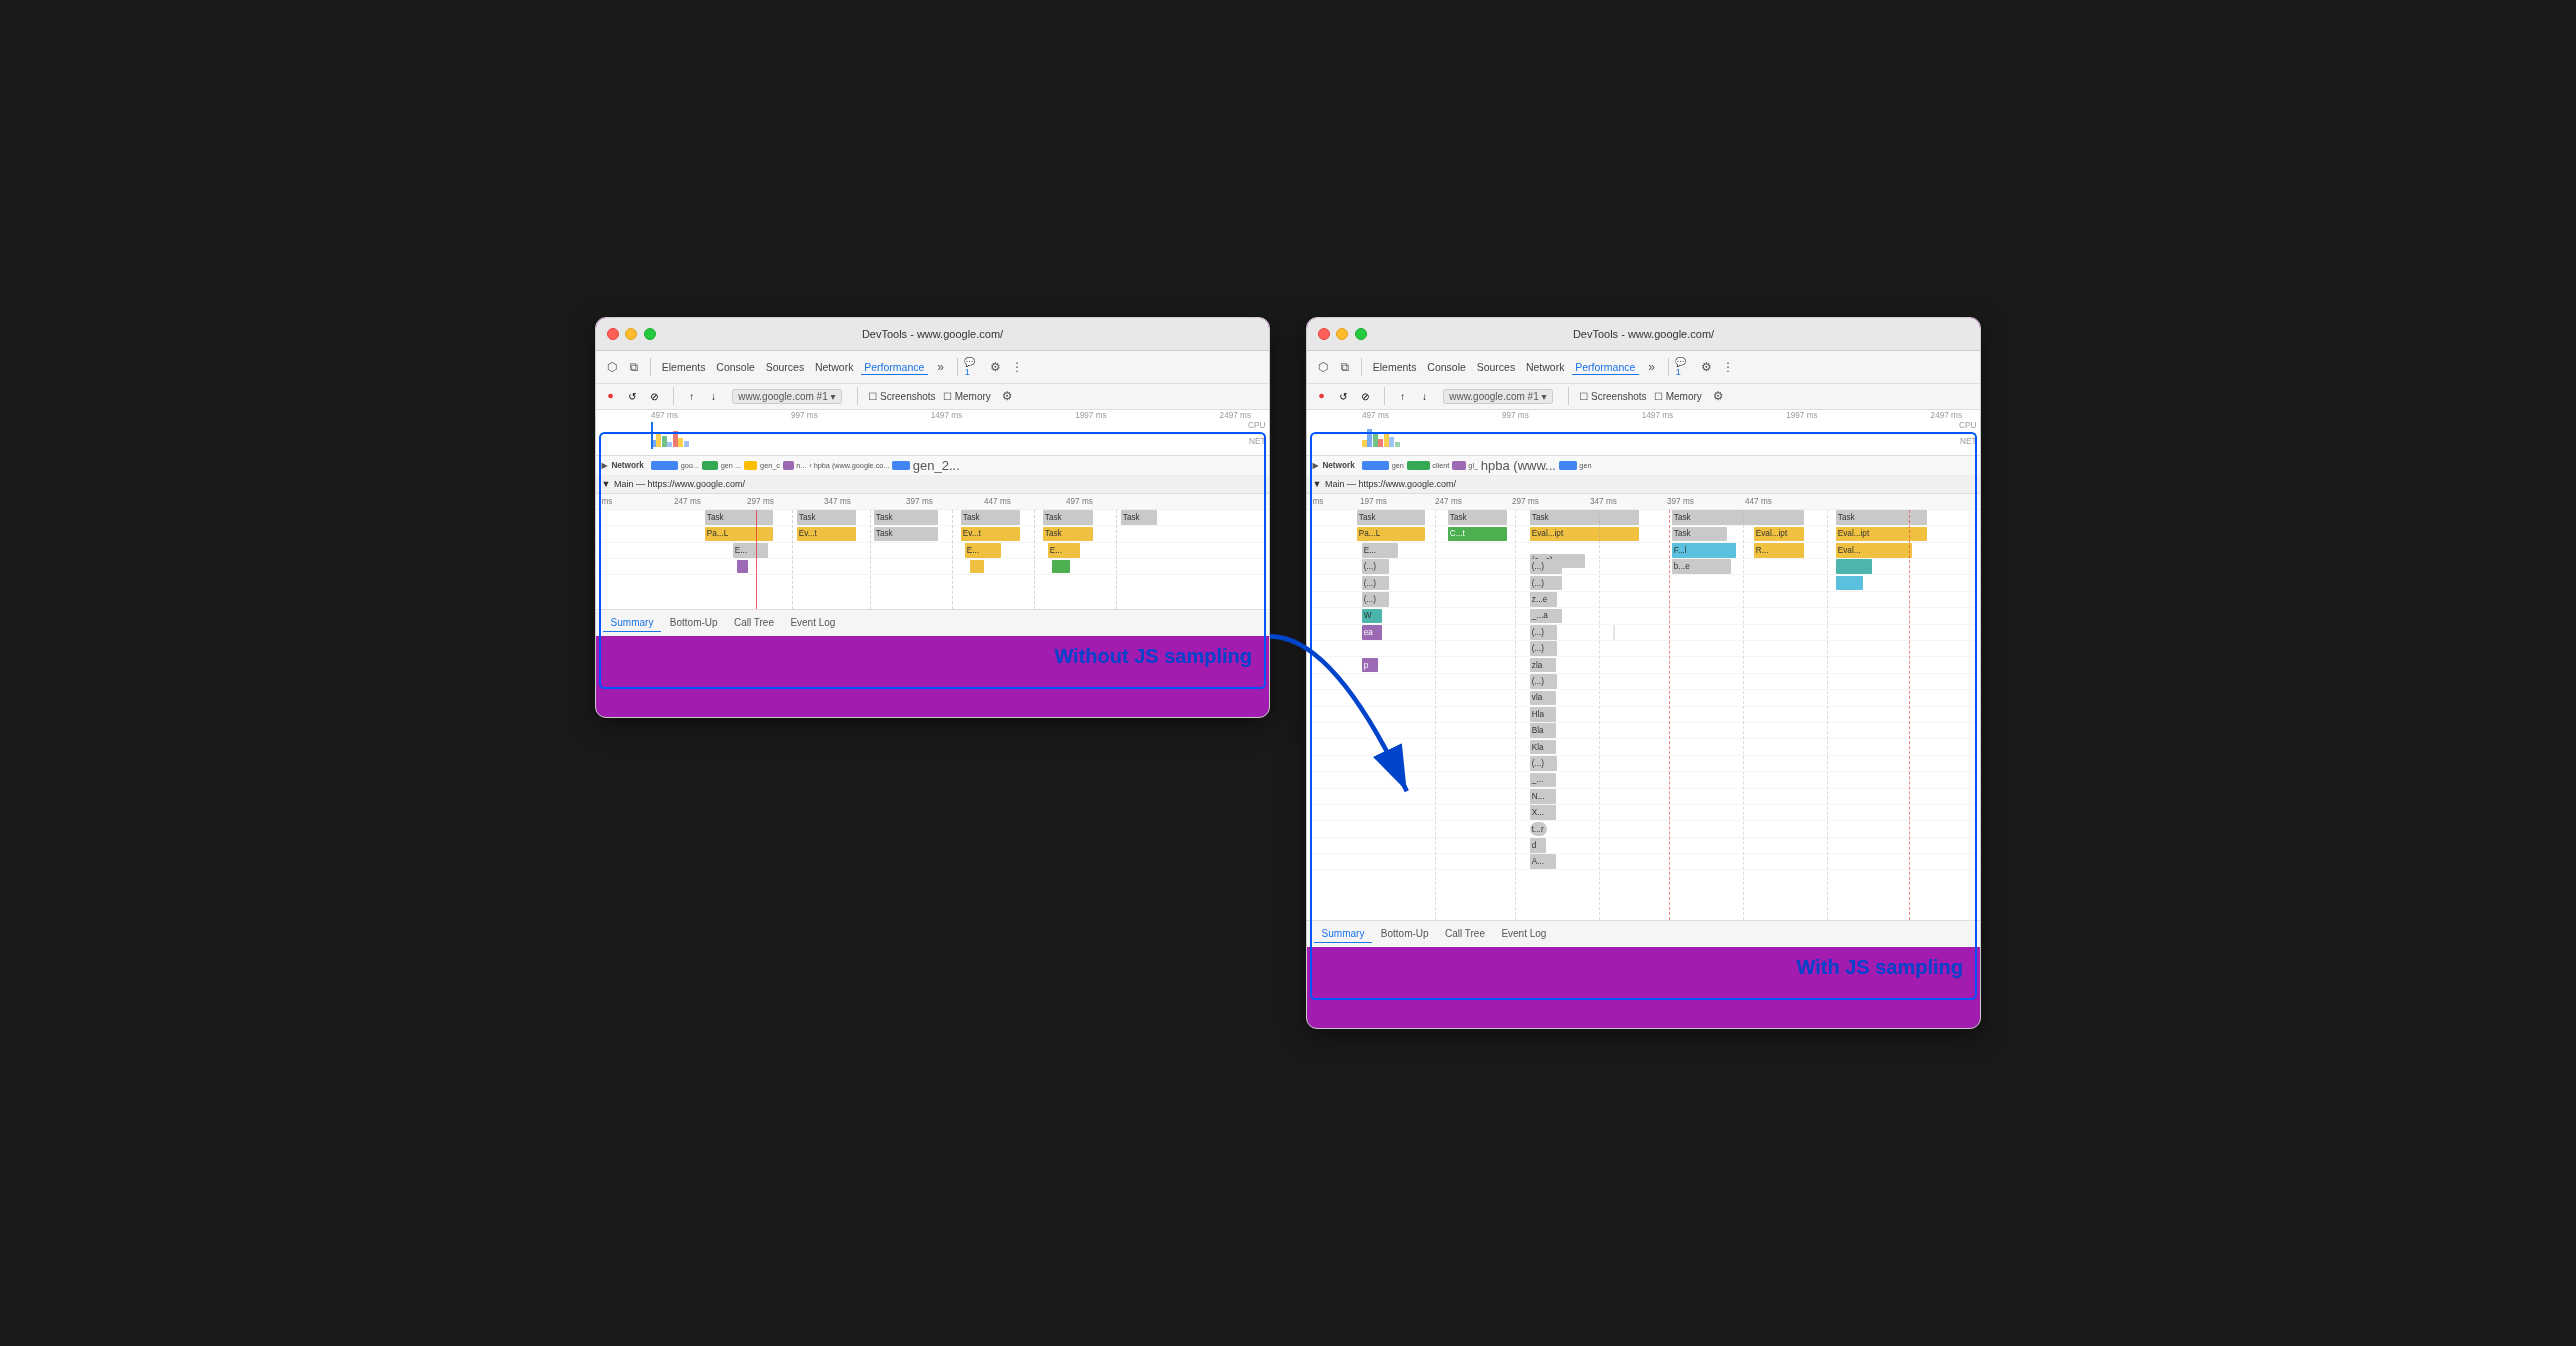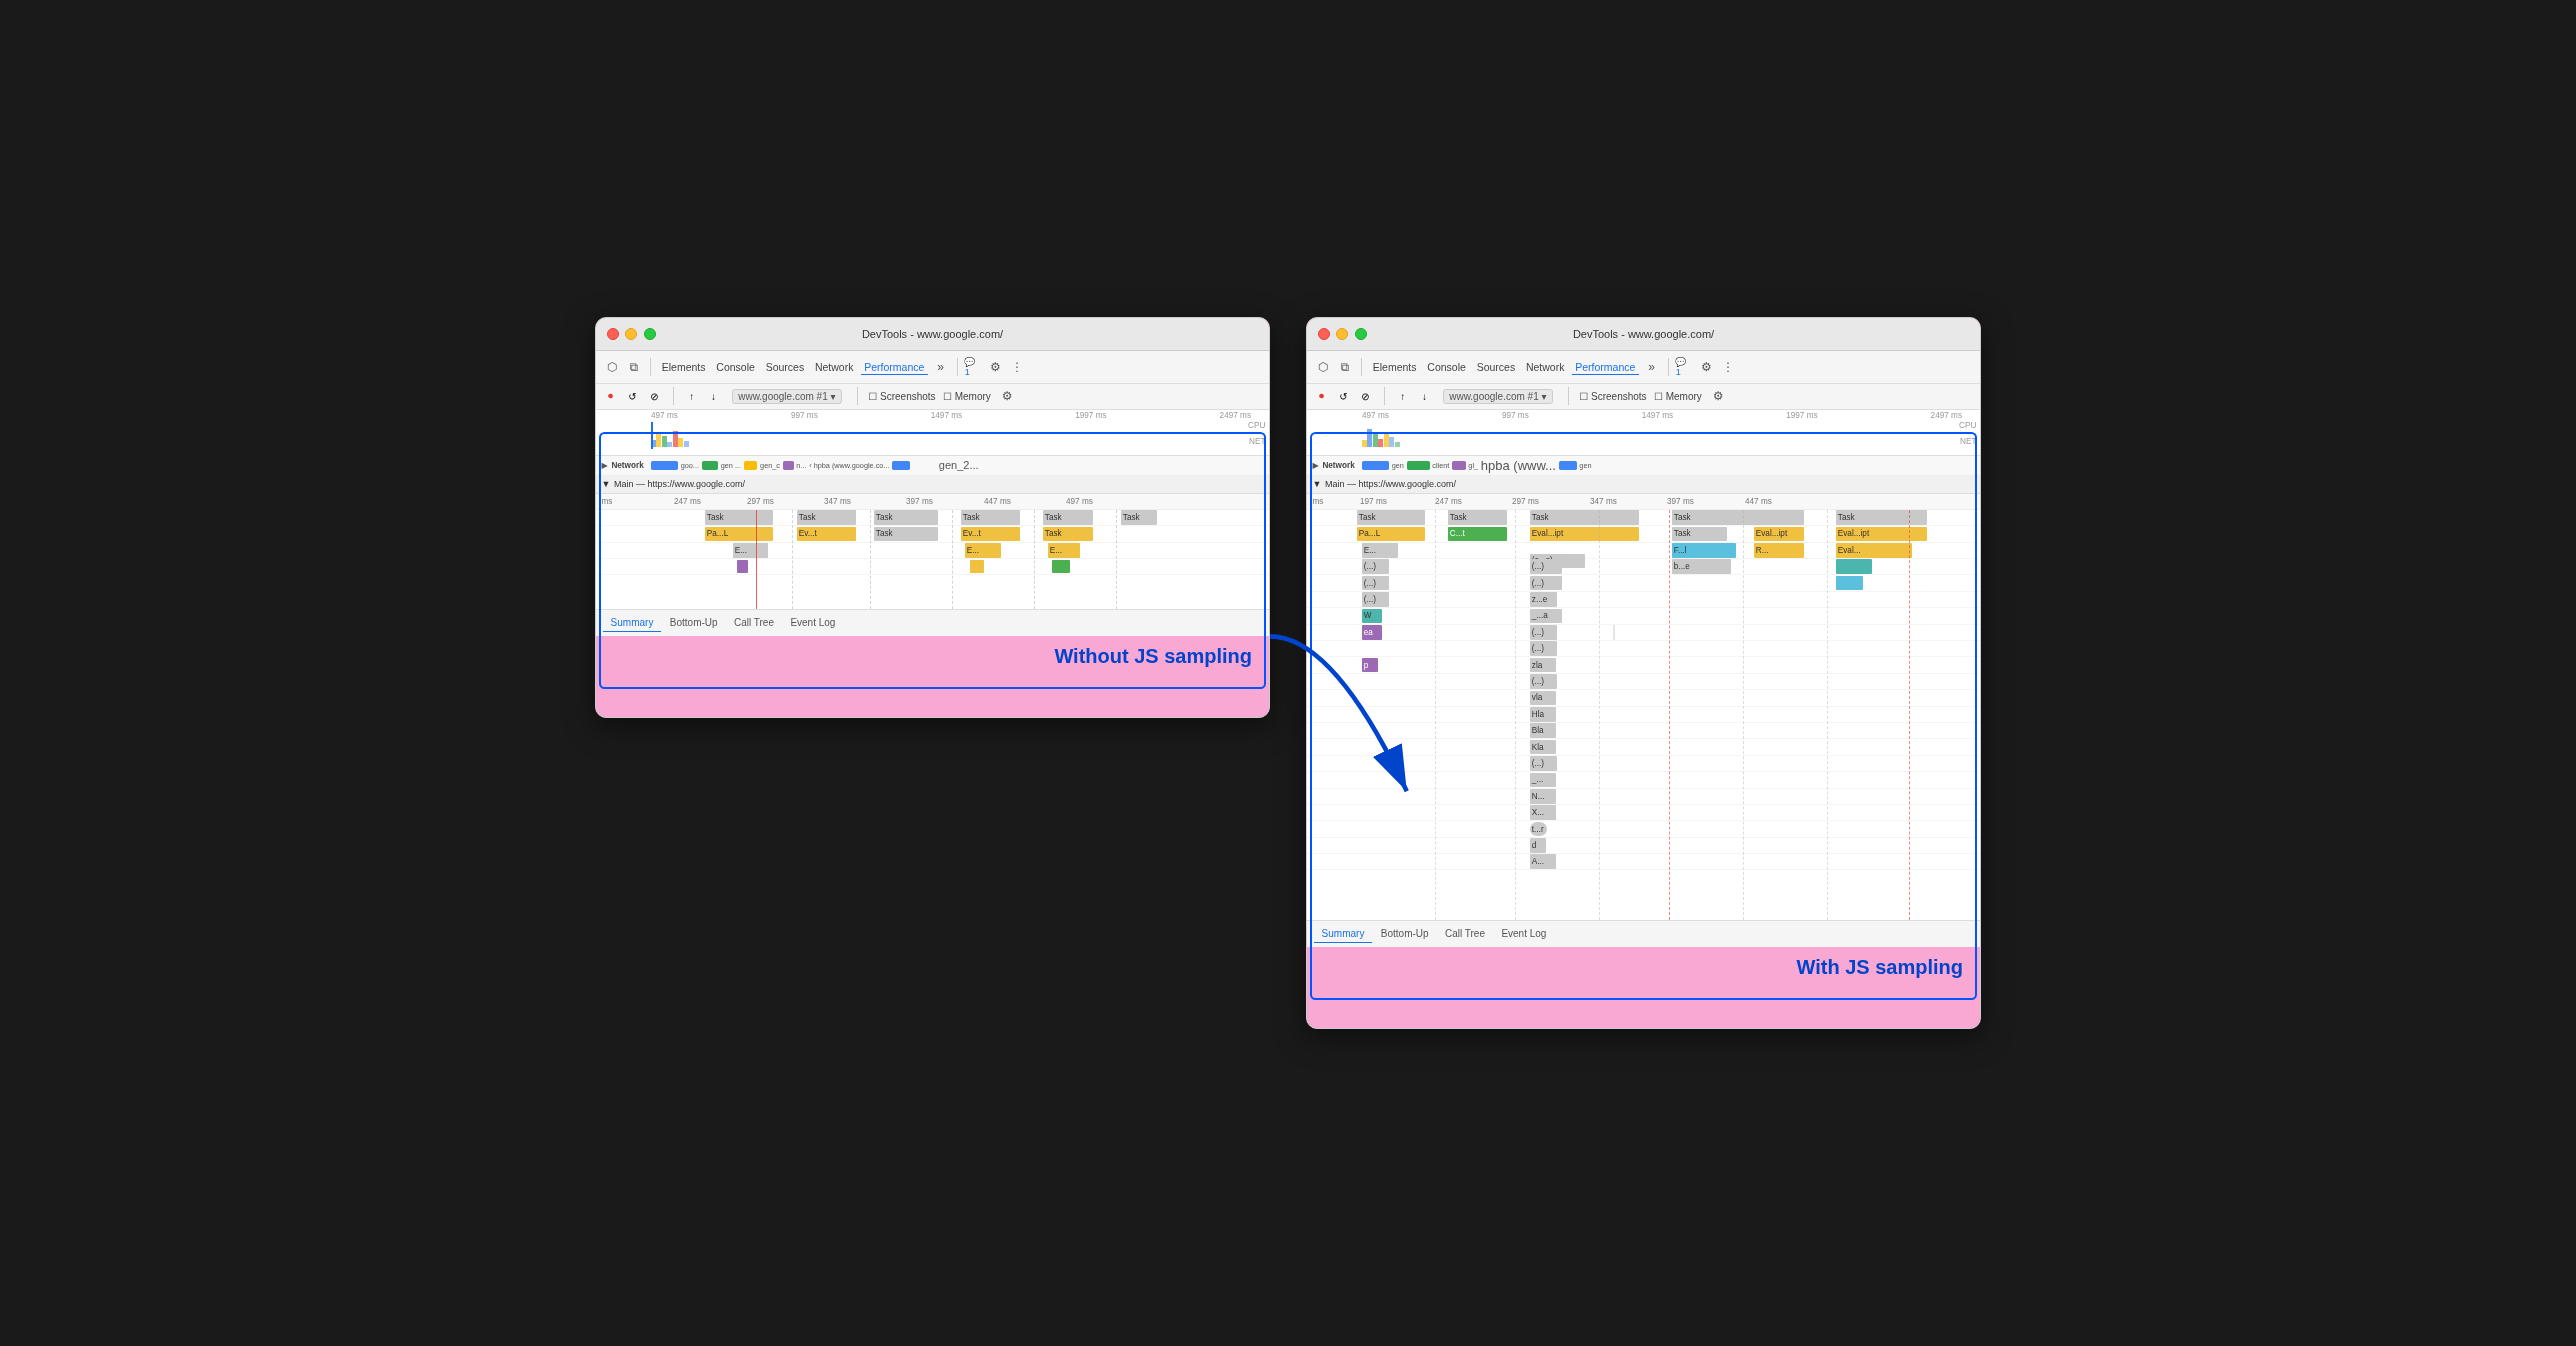--- a/index.html
+++ b/index.html
@@ -9,21 +9,21 @@
       height: 1346px;
       display: flex;
       align-items: center;
       justify-content: center;
       font-family: -apple-system, BlinkMacSystemFont, 'Helvetica Neue', Arial, sans-serif;
       gap: 36px;
       position: relative;
     }
 
     .devtools-window {
-      background: #f9a8d4;
+      background: #a21caf;
       border-radius: 11px;
       border: 1.4px solid #ccc;
       box-shadow: 0 7.3px 29px rgba(0,0,0,0.5);
       overflow: hidden;
     }
 
     .window-left {
       width: 675px;
       height: 401px;
     }
@@ -349,21 +349,21 @@
           <div style="width:27px;height:9px;background:#4285f4;border-radius:1.8px;"></div>
           <span style="font-size:7.3px;color:#555;">goo...</span>
           <div style="width:16.4px;height:9px;background:#34a853;border-radius:1.8px;"></div>
           <span style="font-size:7.3px;color:#555;">gen ...</span>
           <div style="width:13.7px;height:9px;background:#fbbc04;border-radius:1.8px;"></div>
           <span style="font-size:7.3px;color:#555;">gen_c</span>
           <div style="width:11px;height:9px;background:#9c6ab5;border-radius:1.8px;"></div>
           <span style="font-size:7.3px;color:#555;">n...</span>
           <span style="font-size:7.3px;color:#555;">‹ hpba (www.google.co...</span>
           <div style="width:18px;height:9px;background:#4285f4;border-radius:1.8px;"></div>
-          <span style="font-size:11px;color:#555;margin-left:26px;">gen_2...</span>
+          <span style="font-size:13px;color:#555;">gen_2...</span>
         </div>
       </div>
 
       <div class="main-section-header">
         <span>▼</span>
         <span style="margin-left:3.6px;">Main — https://www.google.com/</span>
       </div>
 
       <div style="height:16.4px; background:#f8f8f8; border-bottom:0.9px solid #eee; position:relative; display:flex; align-items:center; padding:0 0 0 55px;">
         <span style="font-size:8.2px;color:#777;position:absolute;left:5.5px;">ms</span>

